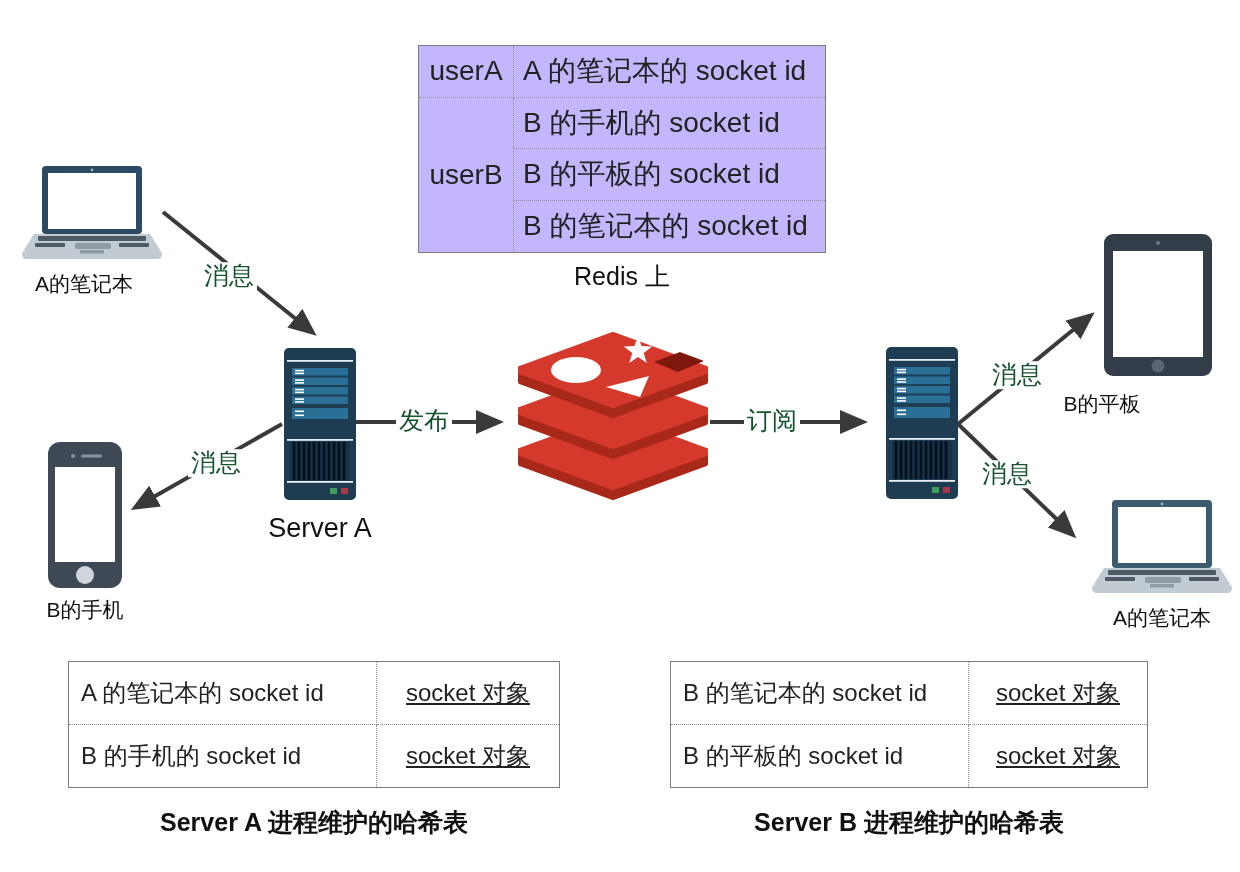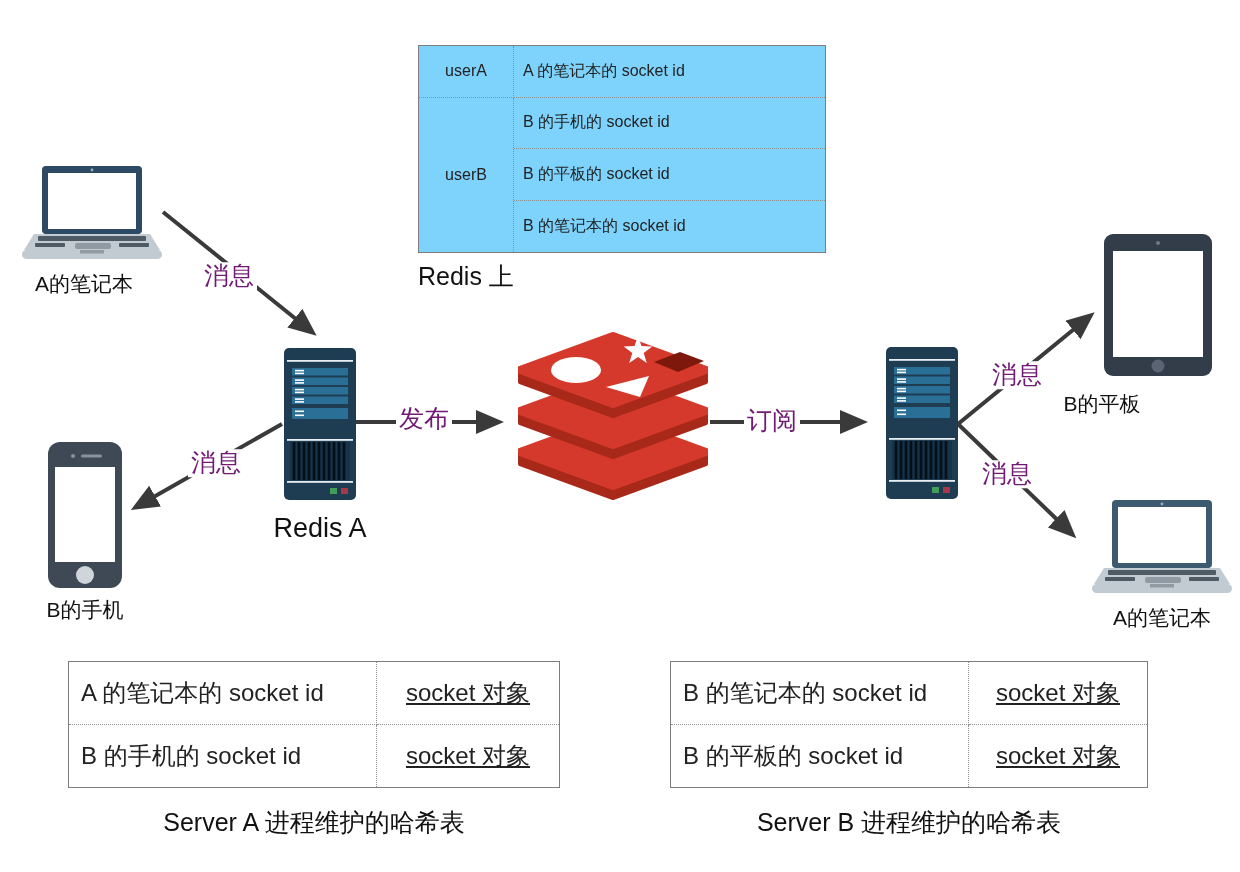--- a/index.html
+++ b/index.html
@@ -4,36 +4,36 @@
 <style>
   html,body{margin:0;padding:0;background:#ffffff;}
   body{font-family:"Liberation Sans","DejaVu Sans",sans-serif;color:#1c1c1c;}
   .stage{position:relative;width:1240px;height:872px;background:#fff;overflow:hidden;}
   .abs{position:absolute;}
 
   
   .alabel{
     position:absolute;transform:translate(-50%,-50%);
     background:#fff;padding:0 3px;font-size:25px;font-weight:500;
-    white-space:nowrap;color:#701a75;line-height:1.1;
+    white-space:nowrap;color:#14532d;line-height:1.1;
   }
 
   
   .dlabel{
     position:absolute;text-align:center;font-size:21px;font-weight:500;
     color:#111;white-space:nowrap;line-height:1.15;
   }
   .slabel{font-size:27px;}
 
   
   .rtable{
     position:absolute;left:418px;top:45px;width:408px;height:208px;
     display:grid;grid-template-columns:95px 1fr;grid-template-rows:repeat(4,1fr);
-    border:1.5px solid #7d7d7d;box-sizing:border-box;background:#7dd3fc;
-    font-size:16px;
+    border:1.5px solid #7d7d7d;box-sizing:border-box;background:#c4b5fd;
+    font-size:28px;
   }
   .rtable .cell{display:flex;align-items:center;box-sizing:border-box;color:#222;}
   .rtable .kcell{justify-content:center;border-right:1.5px dotted #8f8f8f;}
   .rtable .vcell{padding-left:9px;}
   .rtable .bdot{border-bottom:1.5px dotted #8f8f8f;}
   .k-userA{grid-column:1;grid-row:1;}
   .k-userB{grid-column:1;grid-row:2/5;}
 
   
   .htable{
@@ -42,24 +42,24 @@
     font-size:24px;height:127px;top:661px;
   }
   .htable .cell{display:flex;align-items:center;box-sizing:border-box;color:#222;}
   .htable .kcell{padding-left:12px;border-right:1.5px dotted #8f8f8f;}
   .htable .vcell{justify-content:center;text-decoration:underline;}
   .htable .bdot{border-bottom:1.5px dotted #8f8f8f;}
   .htable-a{left:68px;width:492px;grid-template-columns:1fr 182px;}
   .htable-b{left:670px;width:478px;grid-template-columns:1fr 178px;}
 
   .tcaption{
-    position:absolute;top:806px;text-align:center;font-size:25px;font-weight:400;color:#111;
+    position:absolute;top:806px;text-align:center;font-size:25px;font-weight:700;color:#111;
   }
   .redis-caption{
-    position:absolute;left:418px;top:261px;width:408px;
+    position:absolute;left:418px;top:261px;width:408px;text-align:center;
     font-size:25px;font-weight:500;color:#111;line-height:1.25;
   }
 </style>
 </head>
 <body>
 
 <div class="stage">
 
   <svg class="abs" style="left:0;top:0;" width="1240" height="872" viewBox="0 0 1240 872">
     <defs>
@@ -70,21 +70,21 @@
     <line x1="163" y1="212" x2="312" y2="332" stroke="#3a3a3a" stroke-width="4" marker-end="url(#ah)"></line>
     <line x1="282" y1="424" x2="136" y2="507" stroke="#3a3a3a" stroke-width="4" marker-end="url(#ah)"></line>
     <line x1="356" y1="422" x2="498" y2="422" stroke="#3a3a3a" stroke-width="4" marker-end="url(#ah)"></line>
     <line x1="710" y1="422" x2="862" y2="422" stroke="#3a3a3a" stroke-width="4" marker-end="url(#ah)"></line>
     <line x1="958" y1="424" x2="1090" y2="316" stroke="#3a3a3a" stroke-width="4" marker-end="url(#ah)"></line>
     <line x1="958" y1="424" x2="1072" y2="534" stroke="#3a3a3a" stroke-width="4" marker-end="url(#ah)"></line>
   </svg>
 
   <span class="alabel" style="left:229px;top:276px;">消息</span>
   <span class="alabel" style="left:216px;top:463px;">消息</span>
-  <span class="alabel" style="left:424px;top:421px;font-family:Liberation Mono, monospace;">发布</span>
+  <span class="alabel" style="left:424px;top:421px;">发布</span>
   <span class="alabel" style="left:772px;top:421px;">订阅</span>
   <span class="alabel" style="left:1017px;top:375px;">消息</span>
   <span class="alabel" style="left:1007px;top:474px;">消息</span>
 
   <div class="rtable">
     <div class="cell kcell bdot k-userA">userA</div>
     <div class="cell vcell bdot" style="grid-column:2;grid-row:1;">A 的笔记本的 socket id</div>
     <div class="cell kcell k-userB">userB</div>
     <div class="cell vcell bdot" style="grid-column:2;grid-row:2;">B 的手机的 socket id</div>
     <div class="cell vcell bdot" style="grid-column:2;grid-row:3;">B 的平板的 socket id</div>
@@ -141,21 +141,21 @@
       <rect x="11" y="62.5" width="9" height="1.6"></rect>
         <rect x="11" y="66.5" width="9" height="1.6"></rect>
     </g>
     <rect x="3" y="91" width="66" height="1.8" fill="#e8eef2"></rect>
     <rect x="6" y="94" width="60" height="38" fill="#16334a"></rect>
     <path d="M10,94 V132 M15,94 V132 M20,94 V132 M25,94 V132 M30,94 V132 M35,94 V132 M40,94 V132 M45,94 V132 M50,94 V132 M55,94 V132 M60,94 V132" stroke="#050f18" stroke-width="2.6"></path>
     <rect x="3" y="133" width="66" height="1.8" fill="#e8eef2"></rect>
     <rect x="46" y="140" width="7" height="6" fill="#3f9e57"></rect>
     <rect x="57" y="140" width="7" height="6" fill="#a63848"></rect>
   </svg>
-  <div class="dlabel slabel" style="left:250px;top:513px;width:140px;">Redis A</div>
+  <div class="dlabel slabel" style="left:250px;top:513px;width:140px;">Server A</div>
 
   <svg class="abs" style="left:518px;top:330px;" width="190" height="180" viewBox="0 0 190 180">
     <g stroke-linejoin="round">
 
       <path d="M2,122 L2,134 L95,168 L188,134 L188,122 L95,156 Z" fill="#a8291a" stroke="#a8291a" stroke-width="4"></path>
       <path d="M95,88 L188,122 L95,156 L2,122 Z" fill="#d5392b" stroke="#d5392b" stroke-width="8"></path>
 
       <path d="M2,81 L2,93 L95,127 L188,93 L188,81 L95,115 Z" fill="#a8291a" stroke="#a8291a" stroke-width="4"></path>
       <path d="M95,47 L188,81 L95,115 L2,81 Z" fill="#d5392b" stroke="#d5392b" stroke-width="8"></path>
 

